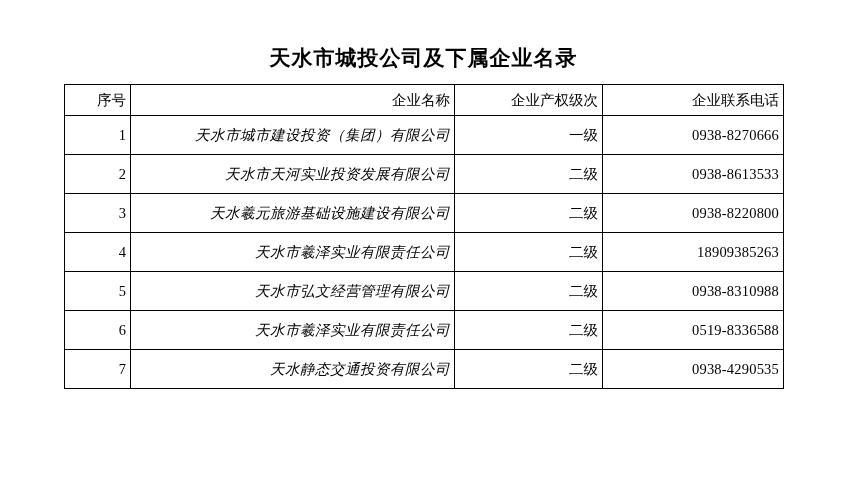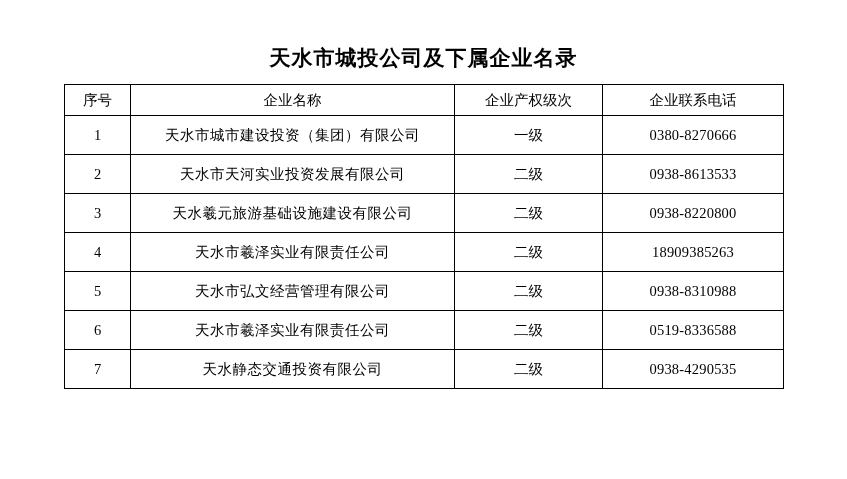--- a/index.html
+++ b/index.html
@@ -35,35 +35,35 @@
   }
   table.directory {
     border-collapse: collapse;
     width: 100%;
     table-layout: fixed;
   }
   table.directory td, table.directory th {
     border: 1px solid #000000;
     font-size: 14.5px;
     font-weight: normal;
-    text-align: center;
+    text-align: right;
     vertical-align: middle;
     height: 38px;
     padding: 0 4px;
     font-family: "Liberation Serif", "DejaVu Serif", serif;
   }
   table.directory thead td {
     height: 30px;
     font-size: 14.5px;
   }
   .col-no { width: 66px; }
   .col-name { width: 324px; }
   .col-level { width: 148px; }
   .col-phone { width: 181px; }
-  .cell-name { letter-spacing: 0.5px; }
+  .cell-name { letter-spacing: 0.5px; font-style: italic; }
   .cell-phone { font-family: "Liberation Serif", "DejaVu Serif", serif; letter-spacing: 0.2px; }
 </style>
 </head>
 <body>
 
 <div class="page">
 
   <div class="doc-title">天水市城投公司及下属企业名录</div>
 
   <div class="table-wrap">
@@ -80,21 +80,21 @@
           <td>企业名称</td>
           <td>企业产权级次</td>
           <td>企业联系电话</td>
         </tr>
       </thead>
       <tbody>
         <tr>
           <td>1</td>
           <td class="cell-name">天水市城市建设投资（集团）有限公司</td>
           <td>一级</td>
-          <td class="cell-phone">0380-8270666</td>
+          <td class="cell-phone">0938-8270666</td>
         </tr>
         <tr>
           <td>2</td>
           <td class="cell-name">天水市天河实业投资发展有限公司</td>
           <td>二级</td>
           <td class="cell-phone">0938-8613533</td>
         </tr>
         <tr>
           <td>3</td>
           <td class="cell-name">天水羲元旅游基础设施建设有限公司</td>

